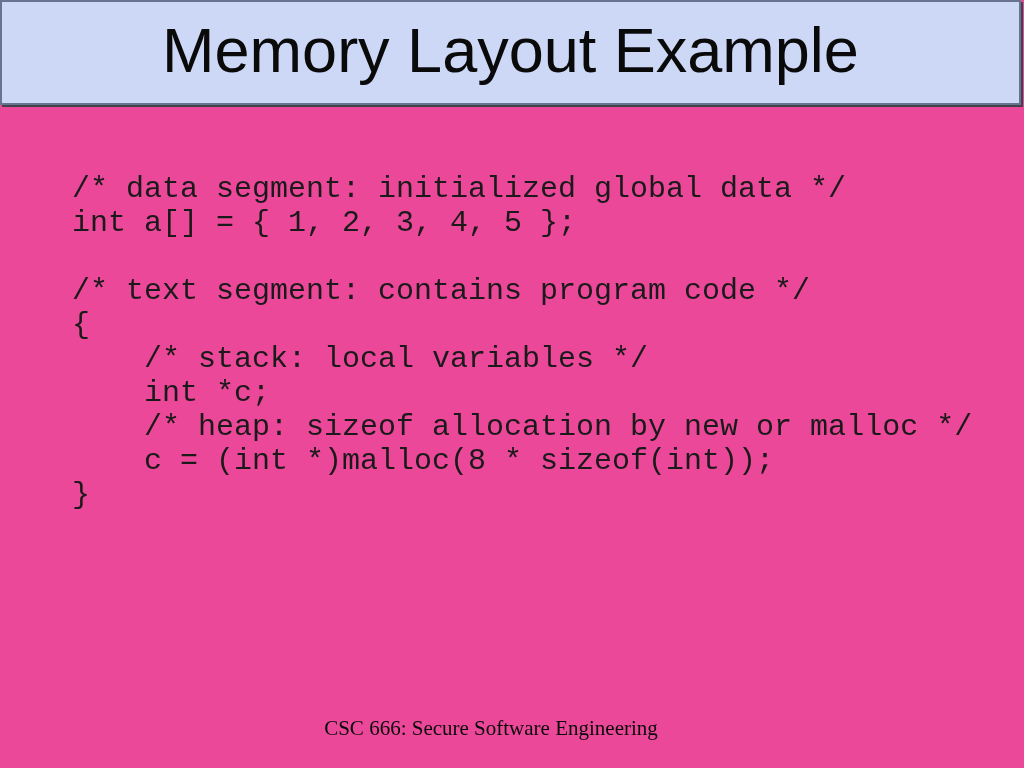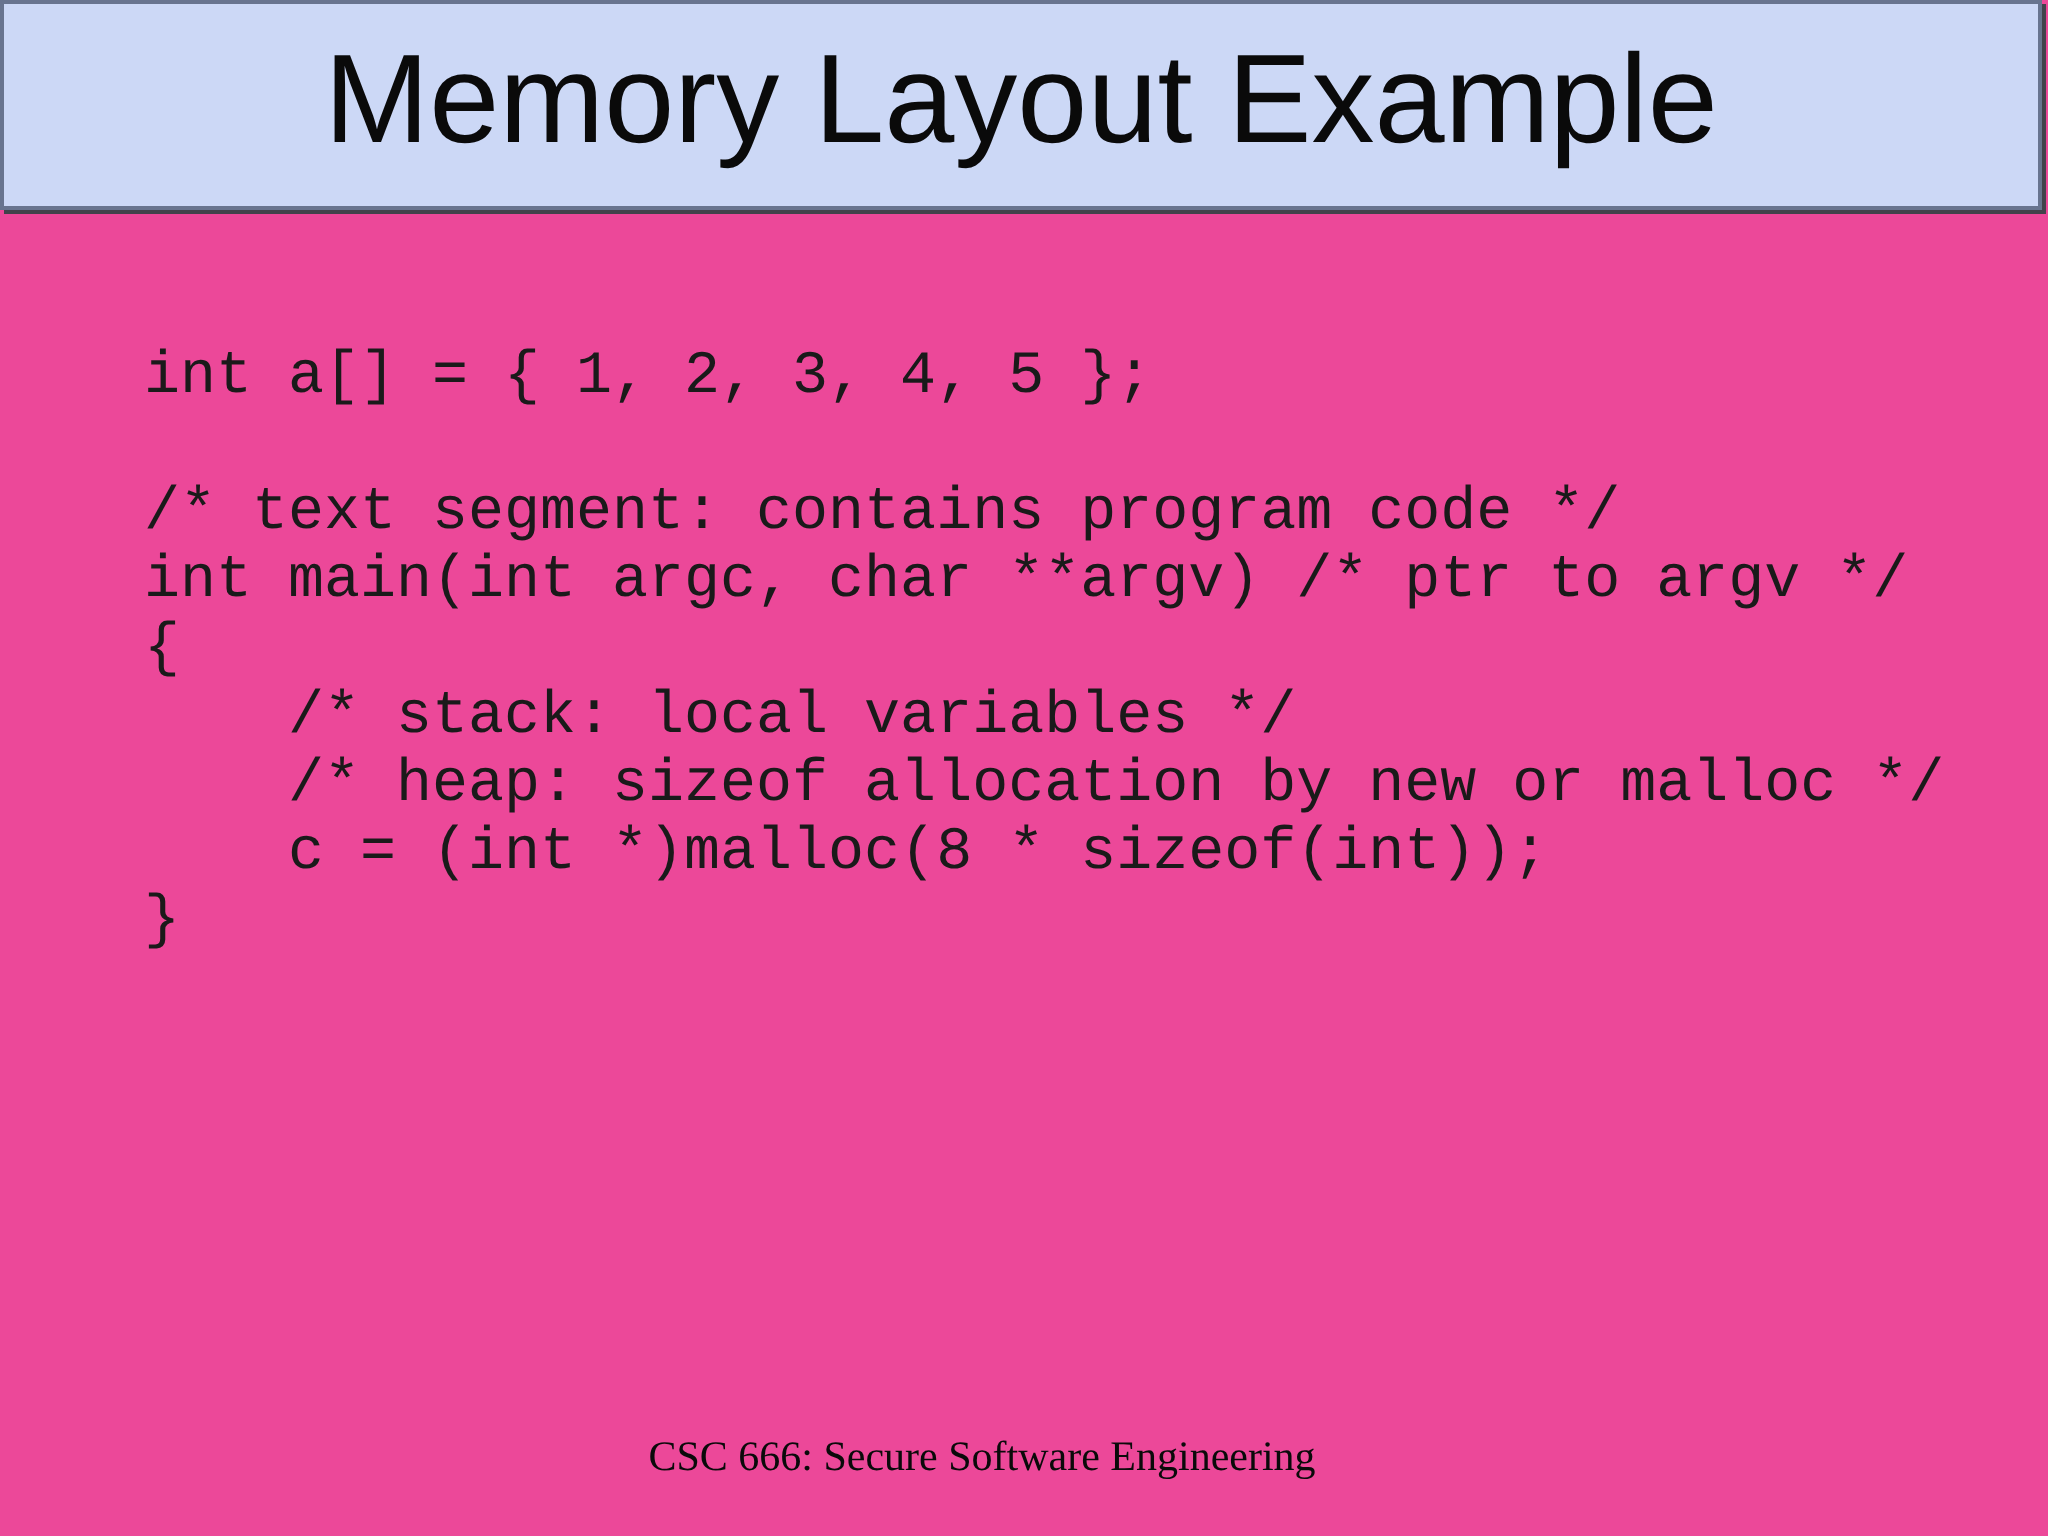--- a/index.html
+++ b/index.html
@@ -72,26 +72,27 @@
 </head>
 <body>
 
 <div class="slide">
 
   <div class="title-box">
     <div class="title-text">Memory Layout Example</div>
   </div>
 
   <div class="code-block">
+    <div class="code-line">/* data segment: initialized global data */</div>
     <div class="code-line">int a[] = { 1, 2, 3, 4, 5 };</div>
     <div class="code-line"></div>
     <div class="code-line">/* text segment: contains program code */</div>
-    <div class="code-line">int main(int argc, char **argv) /* ptr to argv */</div>
     <div class="code-line">{</div>
     <div class="code-line">    /* stack: local variables */</div>
+    <div class="code-line">    int *c;</div>
     <div class="code-line">    /* heap: sizeof allocation by new or malloc */</div>
     <div class="code-line">    c = (int *)malloc(8 * sizeof(int));</div>
     <div class="code-line">}</div>
   </div>
 
   <div class="footer">CSC 666: Secure Software Engineering</div>
 
 </div>
 
 </body></html>

